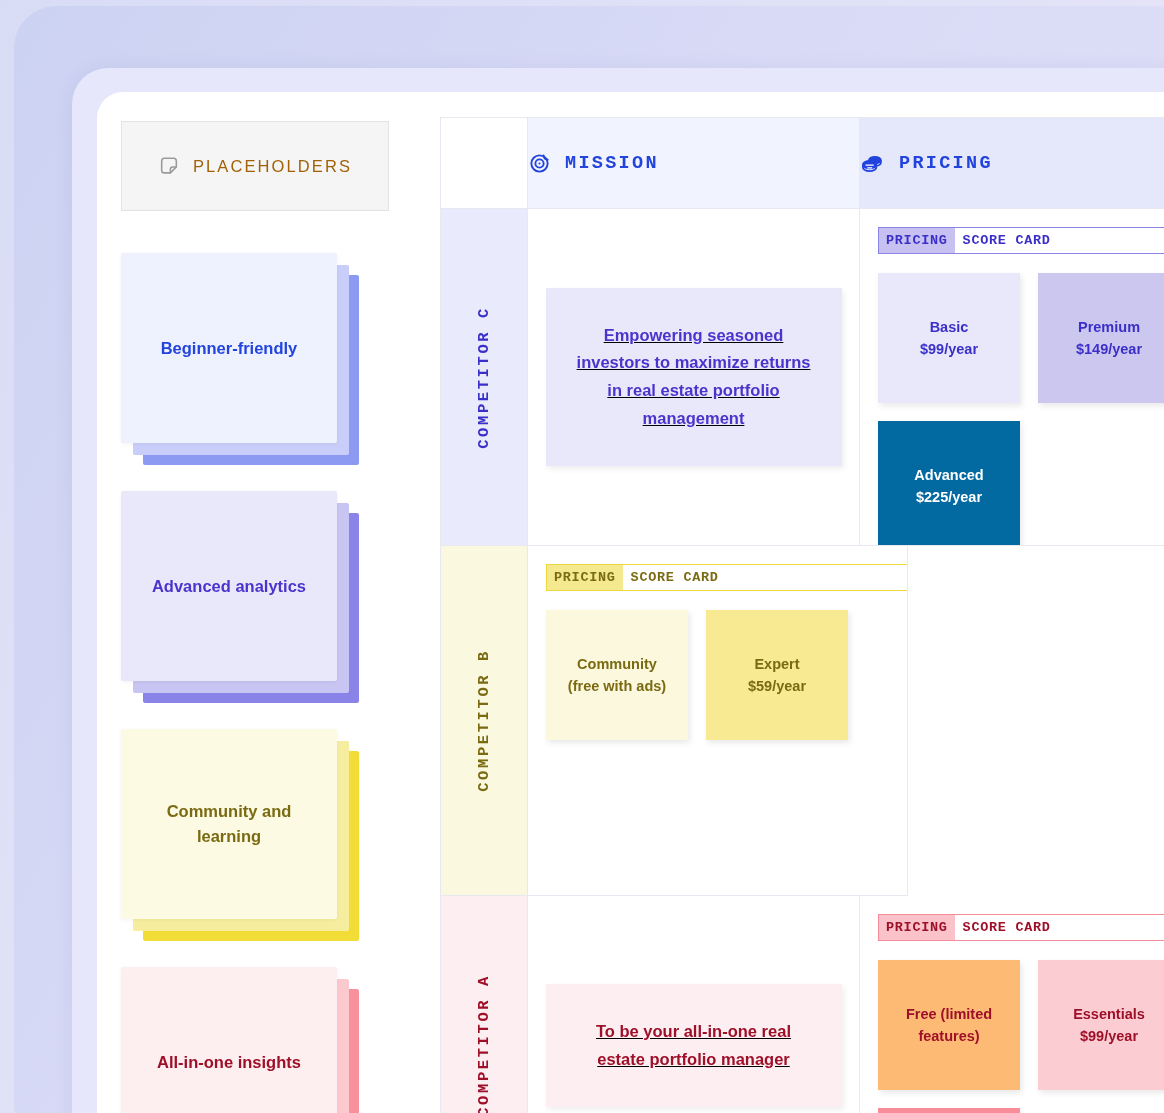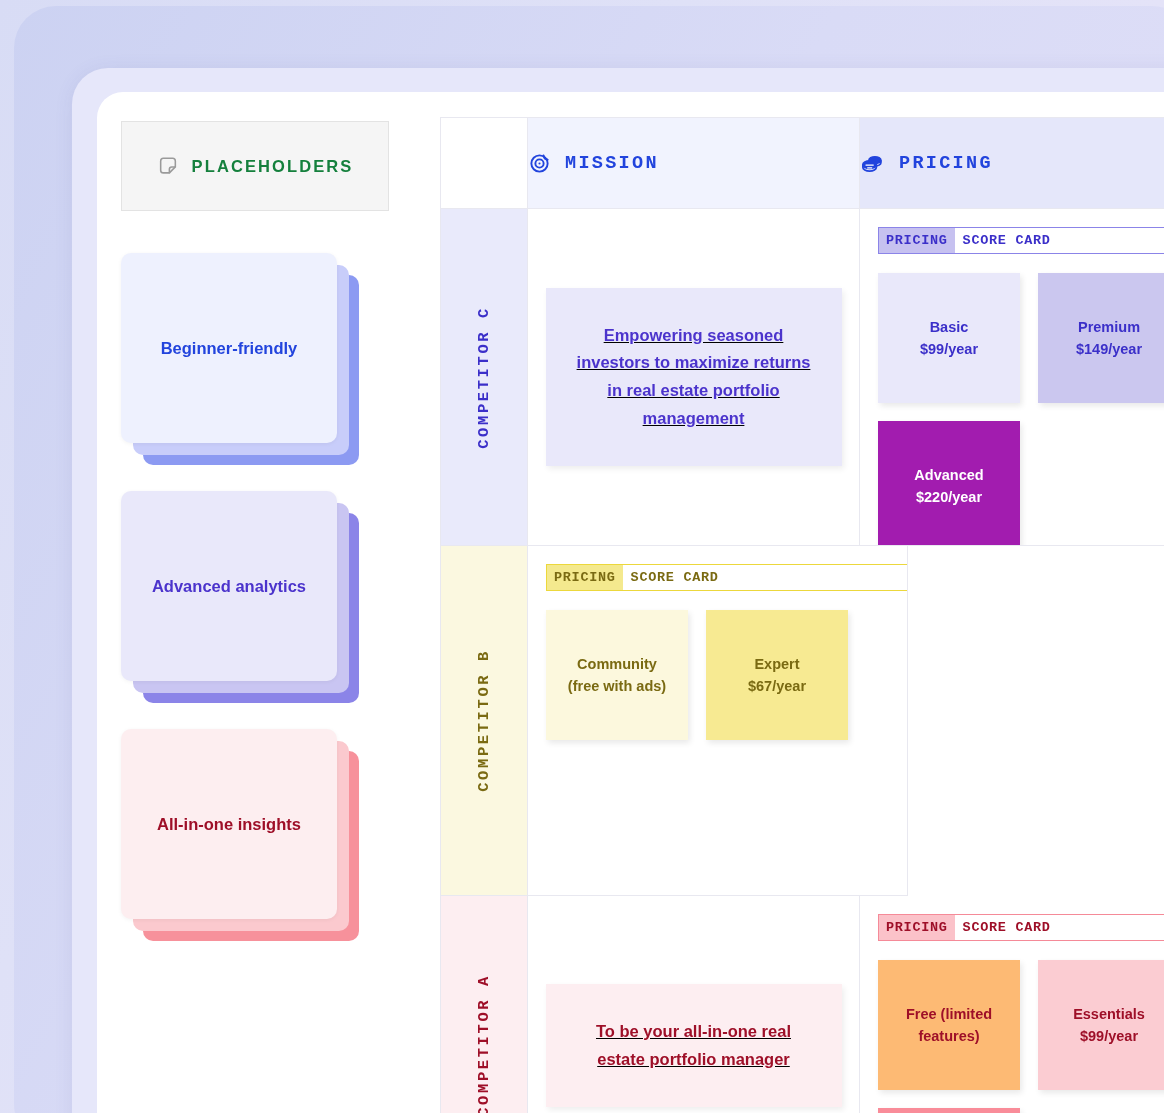--- a/index.html
+++ b/index.html
@@ -73,36 +73,36 @@
     align-items: center;
     justify-content: center;
     gap: 13px;
     margin-bottom: 42px;
   }
 
   .ph-label {
     font-family: "Liberation Sans", sans-serif;
     font-size: 16.5px;
     letter-spacing: 2.1px;
-    color: #15803d;
-    font-weight: 700;
+    color: #a16207;
+    font-weight: 400;
   }
 
   .ph-icon { display: flex; align-items: center; }
 
   
   .stack {
     position: relative;
     width: 260px;
     height: 200px;
     margin-bottom: 38px;
   }
   .stack .layer {
     position: absolute;
-    border-radius: 10px;
+    border-radius: 2px;
   }
   .stack .layer3 { left: 22px; top: 22px; width: 216px; height: 190px; }
   .stack .layer2 { left: 12px; top: 12px; width: 216px; height: 190px; }
   .stack .layer1 {
     left: 0px; top: 0px; width: 216px; height: 190px;
     display: flex; align-items: center; justify-content: center;
     text-align: center;
     box-shadow: 0 1px 4px rgba(0,0,0,0.05);
   }
   .stack .layer1 span {
@@ -273,20 +273,27 @@
             <div class="layer layer2" style="background: rgb(200, 205, 250);"></div>
             <div class="layer layer1" style="background: rgb(238, 241, 254); color: rgb(34, 68, 221);">
               <span>Beginner-friendly</span>
             </div>
           </div>
           <div class="stack">
             <div class="layer layer3" style="background: rgb(139, 132, 232);"></div>
             <div class="layer layer2" style="background: rgb(201, 197, 242);"></div>
             <div class="layer layer1" style="background: rgb(233, 232, 250); color: rgb(75, 51, 204); align-items: center;">
               <span>Advanced analytics</span>
+            </div>
+          </div>
+          <div class="stack">
+            <div class="layer layer3" style="background: rgb(242, 221, 55);"></div>
+            <div class="layer layer2" style="background: rgb(246, 238, 158);"></div>
+            <div class="layer layer1" style="background: rgb(252, 250, 226); color: rgb(122, 106, 18);">
+              <span>Community and learning</span>
             </div>
           </div>
           <div class="stack">
             <div class="layer layer3" style="background: rgb(247, 145, 155);"></div>
             <div class="layer layer2" style="background: rgb(251, 201, 206);"></div>
             <div class="layer layer1" style="background: rgb(253, 238, 240); color: rgb(158, 15, 40);">
               <span>All-in-one insights</span>
             </div>
           </div>
         </div>
@@ -338,41 +345,41 @@
                 <span class="tag" style="background:#c6c1f0;color:#3b2fc9">PRICING</span>
                 <span class="rest" style="color:#3b2fc9">SCORE CARD</span>
               </div>
               <div class="tier-grid">
                 <div class="tier" style="background:#e9e8fa;color:#3b2fc9">
                   <span><span>Basic</span><br><span>$99/year</span></span>
                 </div>
                 <div class="tier" style="background:#cbc7ef;color:#3b2fc9">
                   <span><span>Premium</span><br><span>$149/year</span></span>
                 </div>
-                <div class="tier" style="background:#a21caf;color:#ffffff">
-                  <span><span>Advanced</span><br><span>$220/year</span></span>
+                <div class="tier" style="background:#0369a1;color:#ffffff">
+                  <span><span>Advanced</span><br><span>$225/year</span></span>
                 </div>
               </div>
             </div>
           </div>
           <div class="grid-row body-row">
             <div class="label-cell col-label" style="height:350px;background:#fbf8e0">
               <span class="vtext" style="color:#7a6a12">COMPETITOR B</span>
             </div>
             <div class="pricing-cell col-pricing" style="height:350px">
               <div class="score-bar" style="border-color:#ecd83c">
                 <span class="tag" style="background:#f4e98e;color:#7a6a12">PRICING</span>
                 <span class="rest" style="color:#7a6a12">SCORE CARD</span>
               </div>
               <div class="tier-grid">
                 <div class="tier" style="background:#fcf8dd;color:#7a6a12">
                   <span><span>Community</span><br><span>(free with ads)</span></span>
                 </div>
                 <div class="tier" style="background:#f7ea92;color:#7a6a12">
-                  <span><span>Expert</span><br><span>$67/year</span></span>
+                  <span><span>Expert</span><br><span>$59/year</span></span>
                 </div>
               </div>
             </div>
           </div>
           <div class="grid-row body-row">
             <div class="label-cell col-label" style="height:300px;background:#fdeef1">
               <span class="vtext" style="color:#9e0f28">COMPETITOR A</span>
             </div>
             <div class="mission-cell col-mission" style="height:300px">
               <div class="mission-card" style="background:#fdeef1;color:#9e0f28"><span>To be your all-in-one real estate portfolio manager</span></div>

